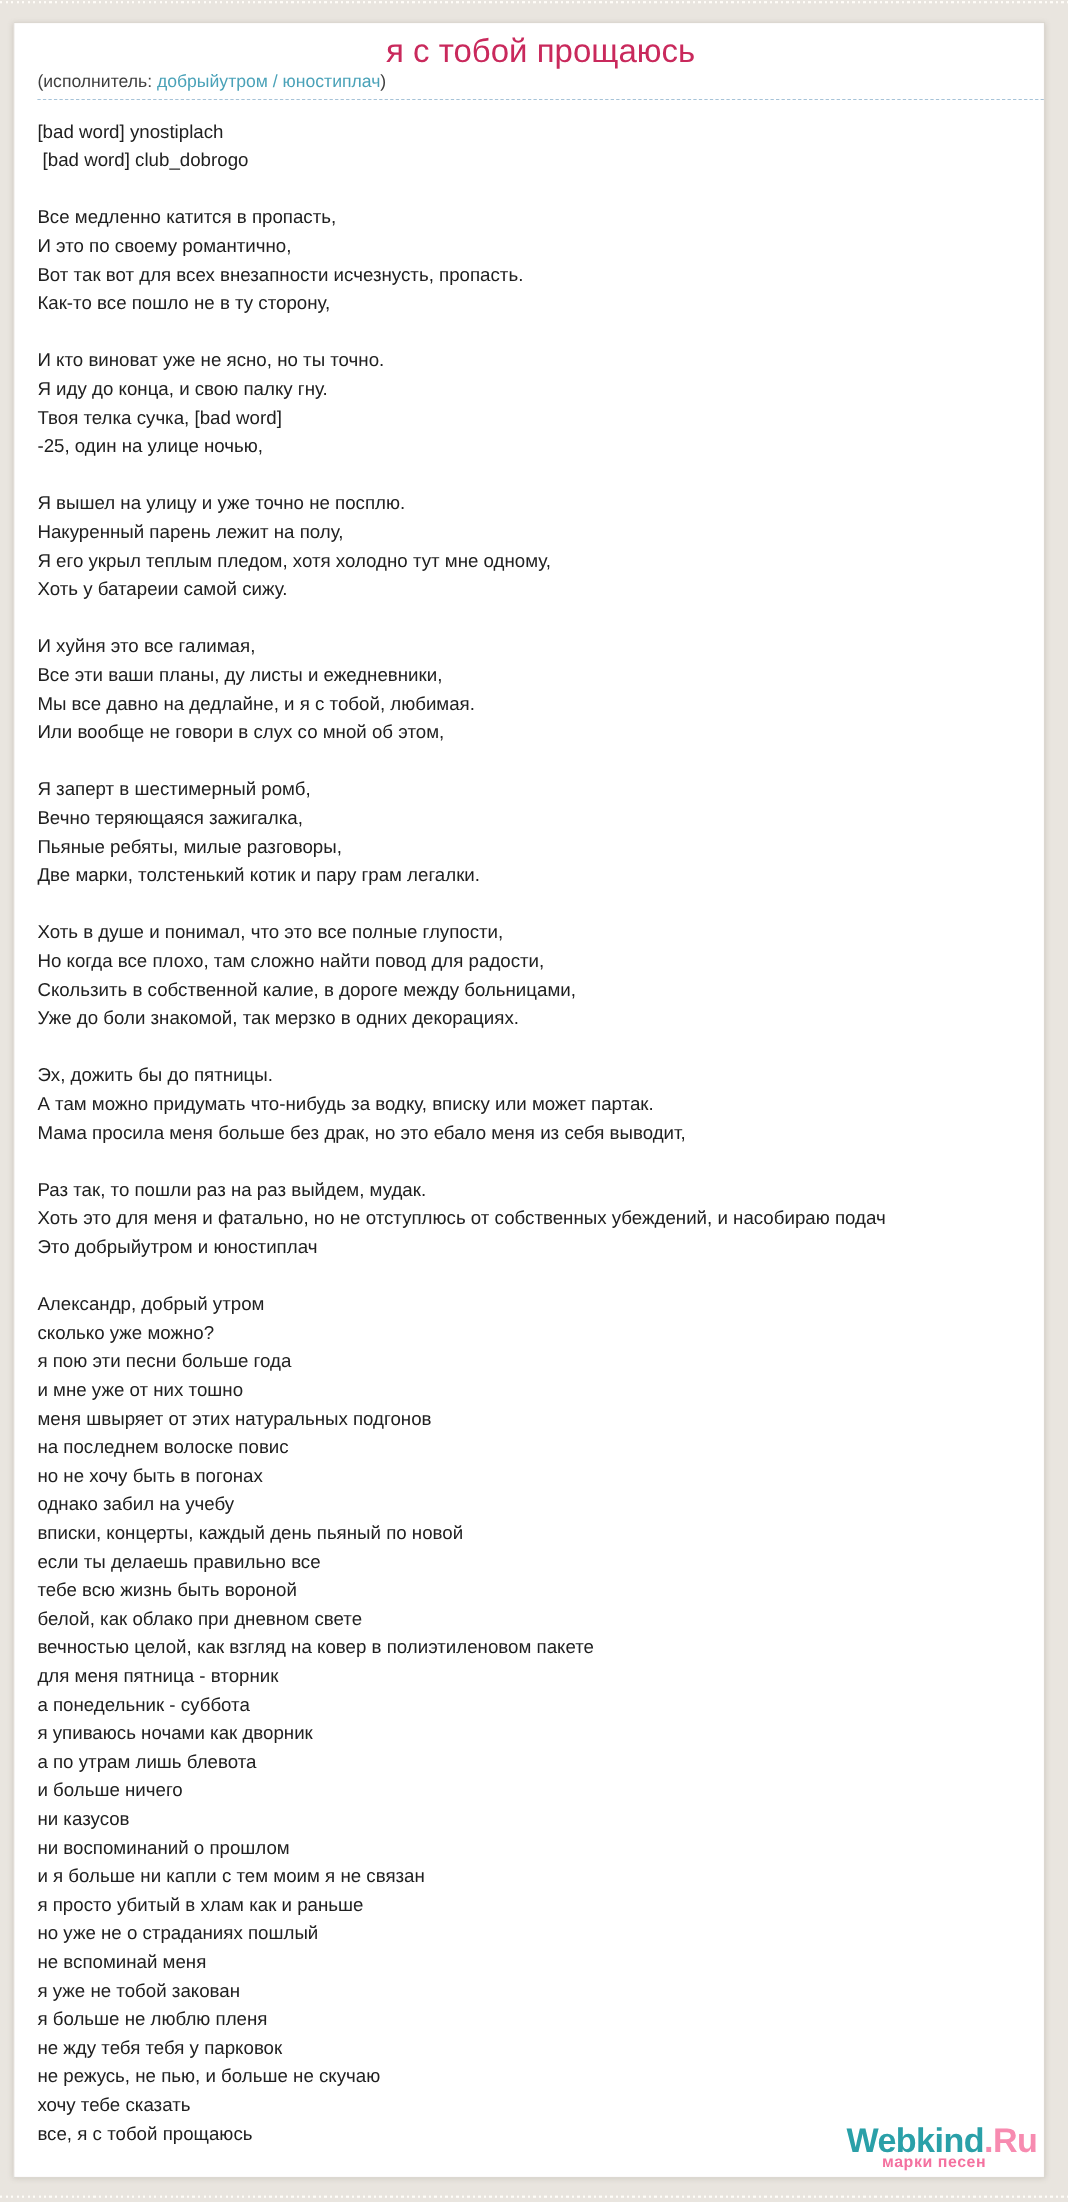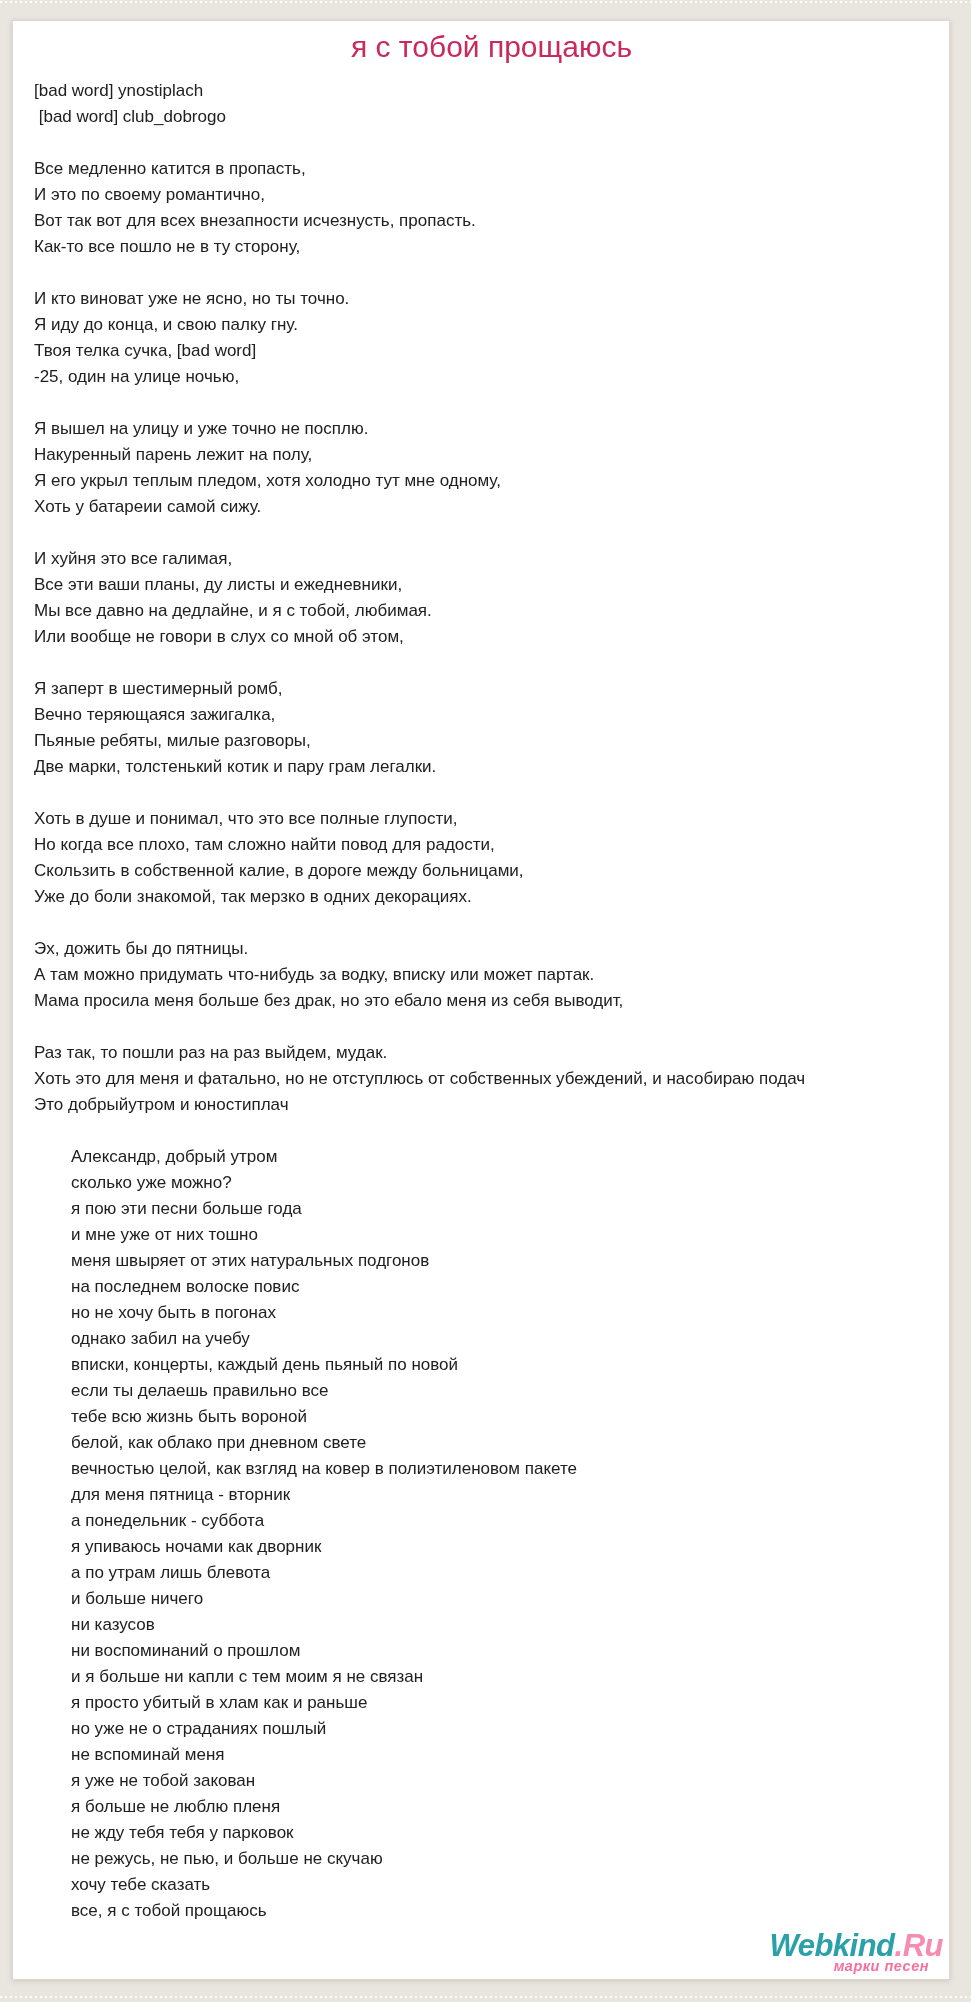--- a/index.html
+++ b/index.html
@@ -62,30 +62,29 @@
   .artist-sep { color: #4aa2b8; }
 
   .lyrics {
     margin-top: 16px;
     font-size: 17px;
     line-height: 26px;
     color: #202020;
     white-space: pre;
   }
   .stanza { margin: 0 0 26px 0; }
-  .stanza:last-child { margin-bottom: 0; margin-left: 37px; }
+  .stanza:last-child { margin-bottom: 0; }
   .lyric-line { white-space: pre; }
 
   .footer {
     position: absolute;
     right: 6px;
     bottom: 2px;
-    text-align: right;
+    text-align: center;
     line-height: 1;
-    font-style: italic;
   }
   .logo {
     font-size: 31px;
     font-weight: bold;
     text-decoration: none;
     letter-spacing: -0.5px;
     display: inline-block;
   }
   .logo .logo-main { color: #2aa0a8; }
   .logo .logo-suffix { color: #f78bb0; }
@@ -99,20 +98,23 @@
 </style>
 </head>
 <body>
 
 <div class="edge-dots top"></div>
 
 <div class="card">
 
   <h1 class="song-title">я с тобой прощаюсь</h1>
 
+  <div class="artist-row">
+    <span>(исполнитель: </span><a href="#">добрыйутром</a><span class="artist-sep"> / </span><a href="#">юностиплач</a><span>)</span>
+  </div>
 
   <div class="lyrics"><div class="stanza"><div class="lyric-line">[bad word] ynostiplach</div><div class="lyric-line"> [bad word] club_dobrogo</div></div><div class="stanza"><div class="lyric-line">Все медленно катится в пропасть,</div><div class="lyric-line">И это по своему романтично,</div><div class="lyric-line">Вот так вот для всех внезапности исчезнусть, пропасть.</div><div class="lyric-line">Как-то все пошло не в ту сторону,</div></div><div class="stanza"><div class="lyric-line">И кто виноват уже не ясно, но ты точно.</div><div class="lyric-line">Я иду до конца, и свою палку гну.</div><div class="lyric-line">Твоя телка сучка, [bad word]</div><div class="lyric-line">-25, один на улице ночью,</div></div><div class="stanza"><div class="lyric-line">Я вышел на улицу и уже точно не посплю.</div><div class="lyric-line">Накуренный парень лежит на полу,</div><div class="lyric-line">Я его укрыл теплым пледом, хотя холодно тут мне одному,</div><div class="lyric-line">Хоть у батареии самой сижу.</div></div><div class="stanza"><div class="lyric-line">И хуйня это все галимая,</div><div class="lyric-line">Все эти ваши планы, ду листы и ежедневники,</div><div class="lyric-line">Мы все давно на дедлайне, и я с тобой, любимая.</div><div class="lyric-line">Или вообще не говори в слух со мной об этом,</div></div><div class="stanza"><div class="lyric-line">Я заперт в шестимерный ромб,</div><div class="lyric-line">Вечно теряющаяся зажигалка,</div><div class="lyric-line">Пьяные ребяты, милые разговоры,</div><div class="lyric-line">Две марки, толстенький котик и пару грам легалки.</div></div><div class="stanza"><div class="lyric-line">Хоть в душе и понимал, что это все полные глупости,</div><div class="lyric-line">Но когда все плохо, там сложно найти повод для радости,</div><div class="lyric-line">Скользить в собственной калие, в дороге между больницами,</div><div class="lyric-line">Уже до боли знакомой, так мерзко в одних декорациях.</div></div><div class="stanza"><div class="lyric-line">Эх, дожить бы до пятницы.</div><div class="lyric-line">А там можно придумать что-нибудь за водку, вписку или может партак.</div><div class="lyric-line">Мама просила меня больше без драк, но это ебало меня из себя выводит,</div></div><div class="stanza"><div class="lyric-line">Раз так, то пошли раз на раз выйдем, мудак.</div><div class="lyric-line">Хоть это для меня и фатально, но не отступлюсь от собственных убеждений, и насобираю подач</div><div class="lyric-line">Это добрыйутром и юностиплач</div></div><div class="stanza"><div class="lyric-line">Александр, добрый утром</div><div class="lyric-line">сколько уже можно?</div><div class="lyric-line">я пою эти песни больше года</div><div class="lyric-line">и мне уже от них тошно</div><div class="lyric-line">меня швыряет от этих натуральных подгонов</div><div class="lyric-line">на последнем волоске повис</div><div class="lyric-line">но не хочу быть в погонах</div><div class="lyric-line">однако забил на учебу</div><div class="lyric-line">вписки, концерты, каждый день пьяный по новой</div><div class="lyric-line">если ты делаешь правильно все</div><div class="lyric-line">тебе всю жизнь быть вороной</div><div class="lyric-line">белой, как облако при дневном свете</div><div class="lyric-line">вечностью целой, как взгляд на ковер в полиэтиленовом пакете</div><div class="lyric-line">для меня пятница - вторник</div><div class="lyric-line">а понедельник - суббота</div><div class="lyric-line">я упиваюсь ночами как дворник</div><div class="lyric-line">а по утрам лишь блевота</div><div class="lyric-line">и больше ничего</div><div class="lyric-line">ни казусов</div><div class="lyric-line">ни воспоминаний о прошлом</div><div class="lyric-line">и я больше ни капли с тем моим я не связан</div><div class="lyric-line">я просто убитый в хлам как и раньше</div><div class="lyric-line">но уже не о страданиях пошлый</div><div class="lyric-line">не вспоминай меня</div><div class="lyric-line">я уже не тобой закован</div><div class="lyric-line">я больше не люблю пленя</div><div class="lyric-line">не жду тебя тебя у парковок</div><div class="lyric-line">не режусь, не пью, и больше не скучаю</div><div class="lyric-line">хочу тебе сказать</div><div class="lyric-line">все, я с тобой прощаюсь</div></div></div>
 
   <div class="footer">
     <a href="#" class="logo"><span class="logo-main">Webkind</span><span class="logo-suffix">.Ru</span></a>
     <div class="logo-tagline">марки песен</div>
   </div>
 
 </div>
 

